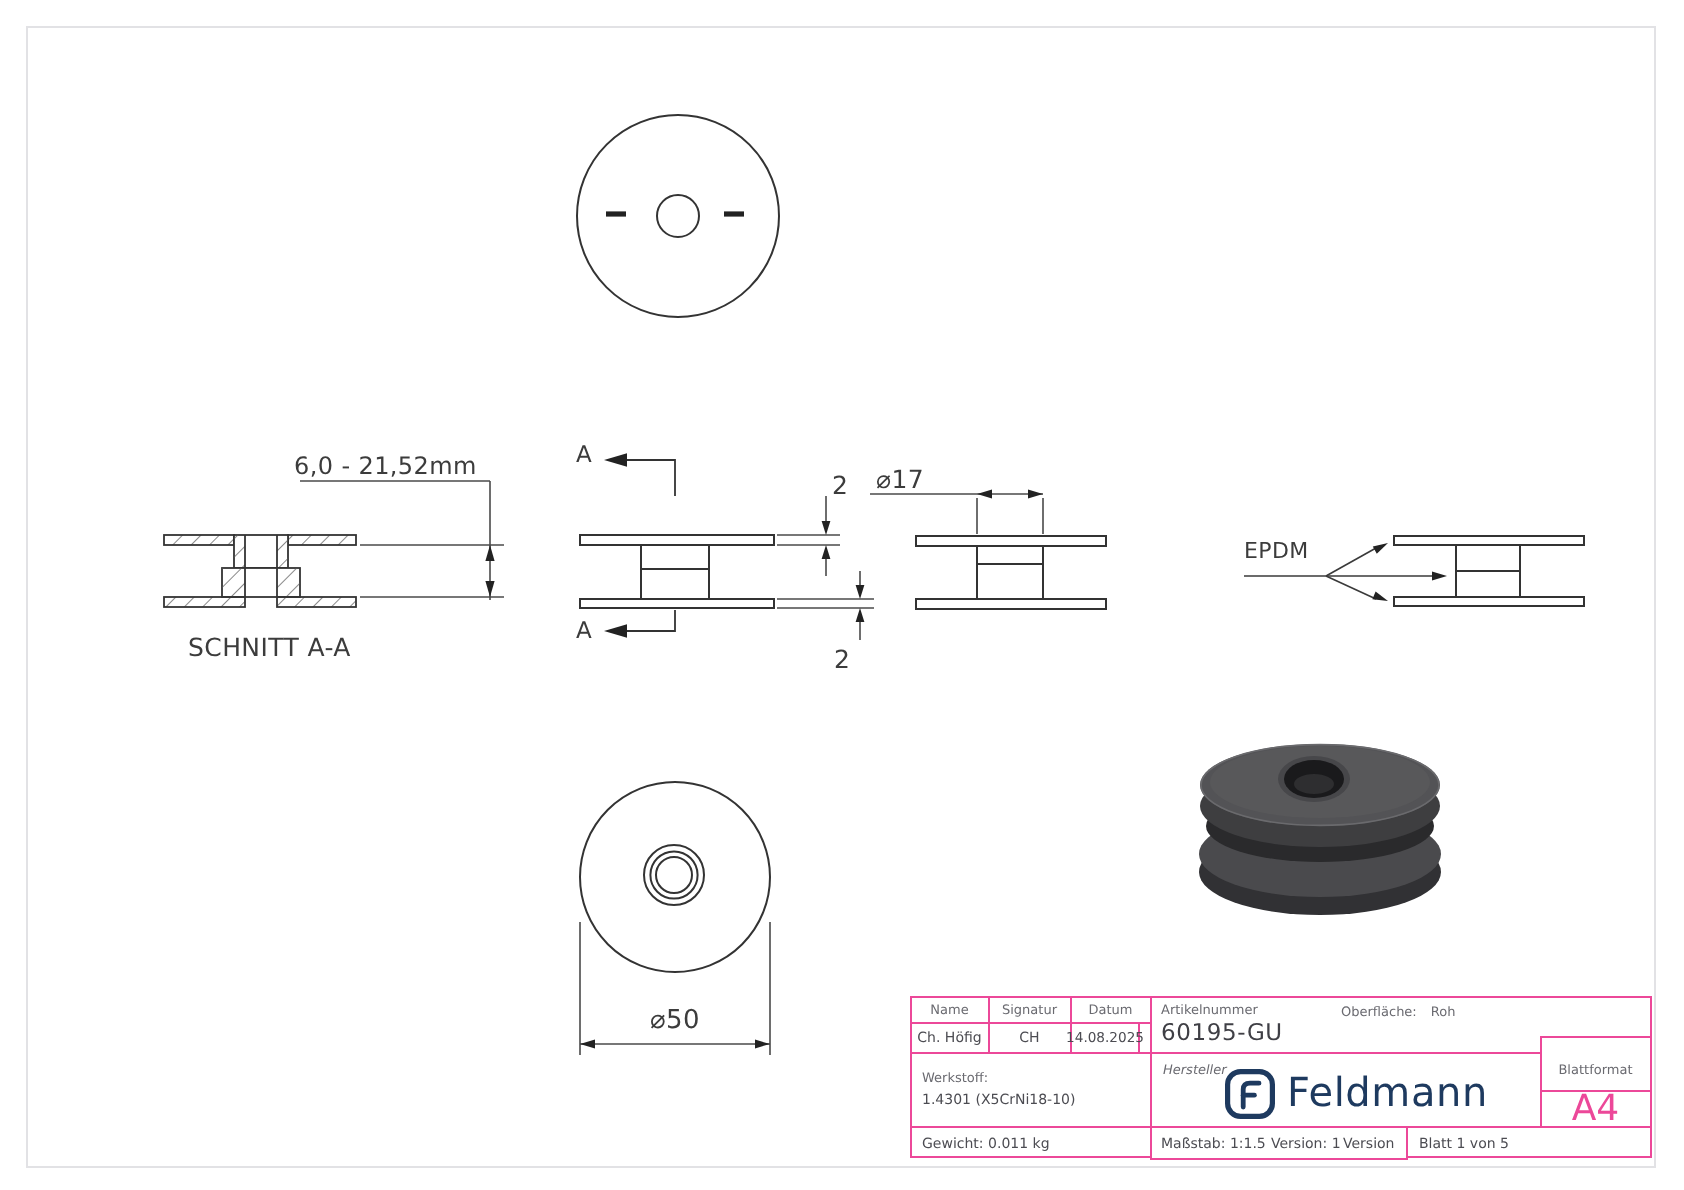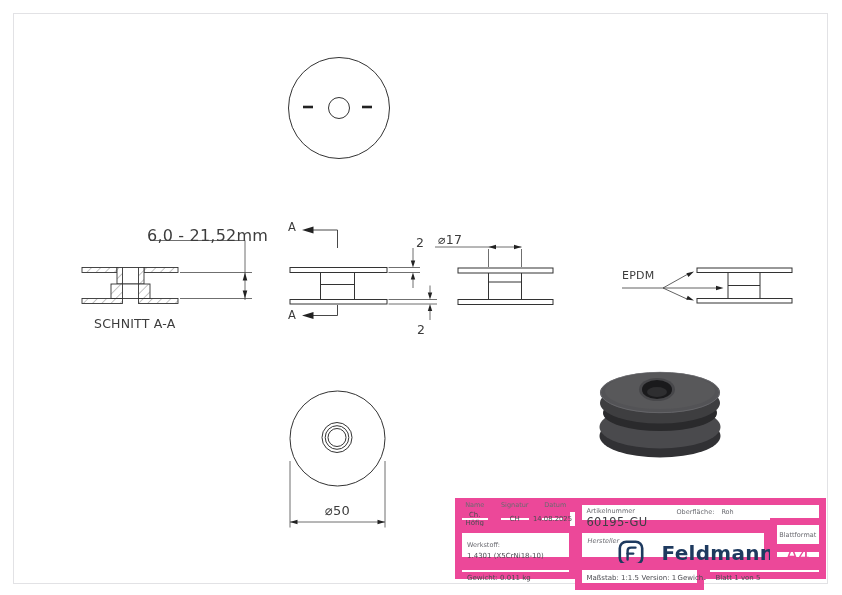--- a/index.html
+++ b/index.html
@@ -12,29 +12,29 @@
     border:1px solid #e2e2e5;pointer-events:none;
   }
   svg.art{position:absolute;left:0;top:0;}
   .dwg-text{
     position:absolute;color:#3c3c3c;white-space:nowrap;
     font-family:"DejaVu Sans", sans-serif;letter-spacing:0.2px;
   }
   
   .tb{position:absolute;left:455px;top:498px;width:371px;height:81px;font-family:"DejaVu Sans", sans-serif;}
   .cell{
-    position:absolute;border:7px solid #ec4899;box-sizing:border-box;
+    position:absolute;border:1px solid #ec4899;box-sizing:border-box;
     color:#55555a;background:#fff;
   }
   .cell.center{display:flex;align-items:center;justify-content:center;text-align:center;}
   .lbl{font-size:6.5px;color:#6a6a70;}
   .val{font-size:7px;color:#4c4c52;}
   .art-num{font-size:11.5px;color:#3f3f45;letter-spacing:0.3px;}
   .a4{font-size:18px;color:#ec4899;}
-  .brand-row{position:absolute;left:36px;top:7px;display:flex;align-items:center;gap:18px;font-weight:bold;}
+  .brand-row{position:absolute;left:36px;top:7px;display:flex;gap:6px;}
   .brand-text{font-size:20px;color:#1e3a5f;letter-spacing:0.3px;}
   .surface-row{position:absolute;left:95px;top:3px;display:flex;gap:7px;}
 </style>
 </head>
 <body>
 
 <div class="frame"></div>
 
 <svg class="art" width="842" height="595" viewBox="0 0 842 595">
   <defs>
@@ -161,21 +161,21 @@
     <ellipse cx="660" cy="403" rx="60" ry="20.5" fill="#3e3e40"></ellipse>
     <ellipse cx="660" cy="392.5" rx="60" ry="20.5" fill="#535356"></ellipse>
     <ellipse cx="660" cy="392.5" rx="59.5" ry="20.2" fill="none" stroke="#6a6a6d" stroke-width="0.8"></ellipse>
     <ellipse cx="660" cy="391" rx="55" ry="18" fill="#58585a"></ellipse>
     <ellipse cx="657" cy="389.5" rx="18" ry="11.5" fill="#47474a"></ellipse>
     <ellipse cx="657" cy="389.5" rx="15" ry="9.5" fill="#1a1a1c"></ellipse>
     <ellipse cx="657" cy="392" rx="10" ry="5" fill="#2e2e30"></ellipse>
   </g>
 </svg>
 
-<div class="dwg-text" style="left:147px;top:226px;font-size:16px;">6,0 - 21,52mm</div>
+<div class="dwg-text" style="left:147px;top:226px;font-size:12px;">6,0 - 21,52mm</div>
 <div class="dwg-text" style="left:94px;top:316px;font-size:12.5px;">SCHNITT A-A</div>
 <div class="dwg-text" style="left:288px;top:220px;font-size:11.5px;">A</div>
 <div class="dwg-text" style="left:288px;top:308px;font-size:11.5px;">A</div>
 <div class="dwg-text" style="left:416px;top:235px;font-size:12.5px;">2</div>
 <div class="dwg-text" style="left:417px;top:322px;font-size:12.5px;">2</div>
 <div class="dwg-text" style="left:438px;top:232px;font-size:12.5px;">⌀17</div>
 <div class="dwg-text" style="left:622px;top:269px;font-size:11px;">EPDM</div>
 <div class="dwg-text" style="left:325px;top:503px;font-size:13px;">⌀50</div>
 
 <div class="tb">
@@ -213,21 +213,21 @@
       <span class="brand-text">Feldmann</span>
     </div>
   </div>
 
   <div class="cell center lbl" style="left:314.5px;top:20px;width:56.5px;height:33px;">Blattformat</div>
   <div class="cell center a4" style="left:314.5px;top:46.5px;width:56.5px;height:19.5px;">A4</div>
 
   <div class="cell" style="left:0;top:65px;width:120.5px;height:16px;">
     <div class="val" style="position:absolute;left:5px;top:4px;">Gewicht: 0.011 kg</div>
   </div>
-  <div class="cell" style="left:119.5px;top:65px;width:129px;height:27px;">
+  <div class="cell" style="left:119.5px;top:65px;width:129px;height:17px;">
     <span class="val" style="position:absolute;left:5px;top:4px;">Maßstab: 1:1.5</span>
     <span class="val" style="position:absolute;left:60px;top:4px;">Version: 1</span>
-    <span class="val" style="position:absolute;left:96px;top:4px;">Gewicht</span>
+    <span class="val" style="position:absolute;left:96px;top:4px;">Version</span>
   </div>
   <div class="cell" style="left:247.5px;top:65px;width:123.5px;height:16px;">
     <div class="val" style="position:absolute;left:6px;top:4px;">Blatt 1 von 5</div>
   </div>
 </div>
 
 </body></html>

